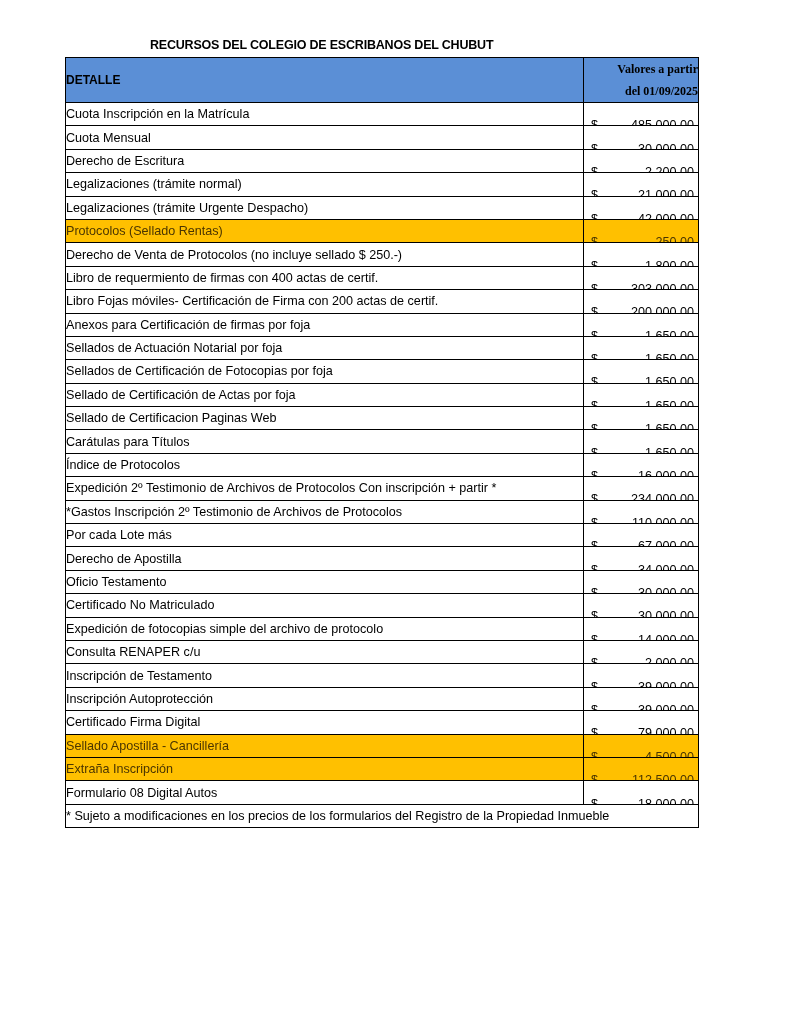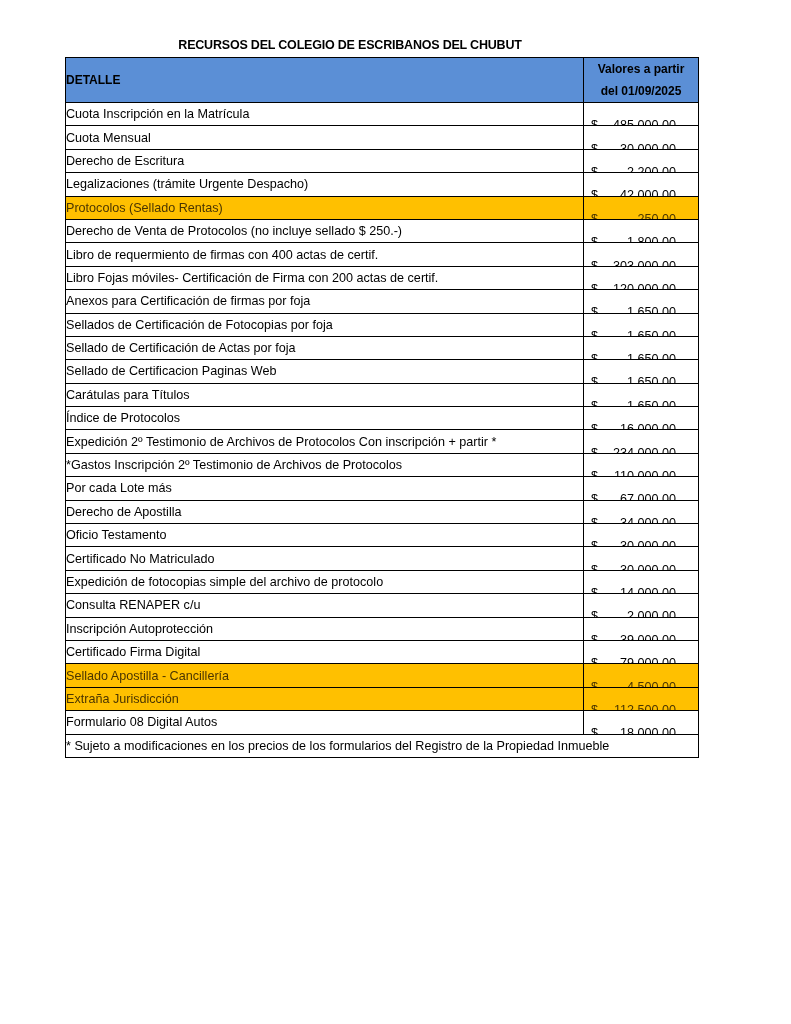--- a/index.html
+++ b/index.html
@@ -1,26 +1,26 @@
 <!DOCTYPE html>
 <html><head>
 <meta charset="utf-8">
 <style>
   html, body { margin:0; padding:0; background:#ffffff; }
   body { width:791px; height:1024px; position:relative; font-family:"Liberation Sans", sans-serif; color:#000; }
-  .title { position:absolute; left:150px; top:38px; width:400px; font-size:12.5px; font-weight:bold; letter-spacing:-0.2px; white-space:nowrap;text-align:center; }
+  .title { position:absolute; left:150px; top:38px; width:400px; font-size:12.5px; font-weight:bold; letter-spacing:-0.2px; white-space:nowrap; }
   table.prices { position:absolute; left:65px; top:57px; width:633px; border-collapse:collapse; table-layout:fixed; font-size:12.6px; }
   table.prices td, table.prices th { border:1px solid #000; padding:0; height:22.4px; line-height:22px; white-space:nowrap; overflow:hidden; }
   table.prices th { background:#5b8fd6; font-weight:bold; font-size:12px; height:37px; }
   th.detalle-h { text-align:left; border-right:2px solid #000; }
-  th.valores-h { text-align:center; font-weight:normal; font-size:12.4px; line-height:17px; padding-left:3px; }
+  th.valores-h { text-align:right; font-weight:normal; font-size:12.4px; line-height:17px; padding-left:3px;font-family:Liberation Serif, serif; }
   td.desc { padding-left:3px; border-right:2px solid #000; }
   td.amt { position:relative; }
   td.amt .cur { position:absolute; left:7px; }
-  td.amt .val { position:absolute; right:22px; }
+  td.amt .val { position:absolute; right:4px; }
   tr.hl td { background:#ffc000; color:#4a3500; }
   td.note { padding-left:3px;margin-left:44px; }
   col.c1 { width:518px; }
   col.c2 { width:115px; }
 </style>
 </head>
 <body>
 
 <div class="title">RECURSOS DEL COLEGIO DE ESCRIBANOS DEL CHUBUT</div>
 
@@ -54,20 +54,27 @@
         </td>
       </tr>
       <tr>
         <td class="desc">Derecho de  Escritura</td>
         <td class="amt">
           <span class="cur">$</span>
           <span class="val">2,200.00</span>
         </td>
       </tr>
       <tr>
+        <td class="desc">Legalizaciones (trámite normal)</td>
+        <td class="amt">
+          <span class="cur">$</span>
+          <span class="val">21,000.00</span>
+        </td>
+      </tr>
+      <tr>
         <td class="desc">Legalizaciones (trámite Urgente Despacho)</td>
         <td class="amt">
           <span class="cur">$</span>
           <span class="val">42,000.00</span>
         </td>
       </tr>
       <tr class="hl">
         <td class="desc">Protocolos  (Sellado Rentas)</td>
         <td class="amt">
           <span class="cur">$</span>
@@ -85,31 +92,38 @@
         <td class="desc">Libro de requermiento de firmas con 400 actas de certif.</td>
         <td class="amt">
           <span class="cur">$</span>
           <span class="val">303,000.00</span>
         </td>
       </tr>
       <tr>
         <td class="desc">Libro Fojas móviles- Certificación de Firma con 200 actas de certif.</td>
         <td class="amt">
           <span class="cur">$</span>
-          <span class="val">120,000.00</span>
+          <span class="val">200,000.00</span>
         </td>
       </tr>
       <tr>
         <td class="desc">Anexos para Certificación de firmas por foja</td>
         <td class="amt">
           <span class="cur">$</span>
           <span class="val">1,650.00</span>
         </td>
       </tr>
       <tr>
+        <td class="desc">Sellados de Actuación Notarial por foja</td>
+        <td class="amt">
+          <span class="cur">$</span>
+          <span class="val">1,650.00</span>
+        </td>
+      </tr>
+      <tr>
         <td class="desc">Sellados de Certificación de Fotocopias por foja</td>
         <td class="amt">
           <span class="cur">$</span>
           <span class="val">1,650.00</span>
         </td>
       </tr>
       <tr>
         <td class="desc">Sellado de Certificación de Actas por foja</td>
         <td class="amt">
           <span class="cur">$</span>
@@ -184,20 +198,27 @@
         <td class="amt">
           <span class="cur">$</span>
           <span class="val">14,000.00</span>
         </td>
       </tr>
       <tr>
         <td class="desc">Consulta RENAPER c/u</td>
         <td class="amt">
           <span class="cur">$</span>
           <span class="val">2,000.00</span>
+        </td>
+      </tr>
+      <tr>
+        <td class="desc">Inscripción de Testamento</td>
+        <td class="amt">
+          <span class="cur">$</span>
+          <span class="val">39,000.00</span>
         </td>
       </tr>
       <tr>
         <td class="desc">Inscripción Autoprotección</td>
         <td class="amt">
           <span class="cur">$</span>
           <span class="val">39,000.00</span>
         </td>
       </tr>
       <tr>
@@ -208,21 +229,21 @@
         </td>
       </tr>
       <tr class="hl">
         <td class="desc">Sellado Apostilla - Cancillería</td>
         <td class="amt">
           <span class="cur">$</span>
           <span class="val">4,500.00</span>
         </td>
       </tr>
       <tr class="hl">
-        <td class="desc">Extraña Jurisdicción</td>
+        <td class="desc">Extraña Inscripción</td>
         <td class="amt">
           <span class="cur">$</span>
           <span class="val">112,500.00</span>
         </td>
       </tr>
       <tr>
         <td class="desc">Formulario 08 Digital Autos</td>
         <td class="amt">
           <span class="cur">$</span>
           <span class="val">18,000.00</span>

